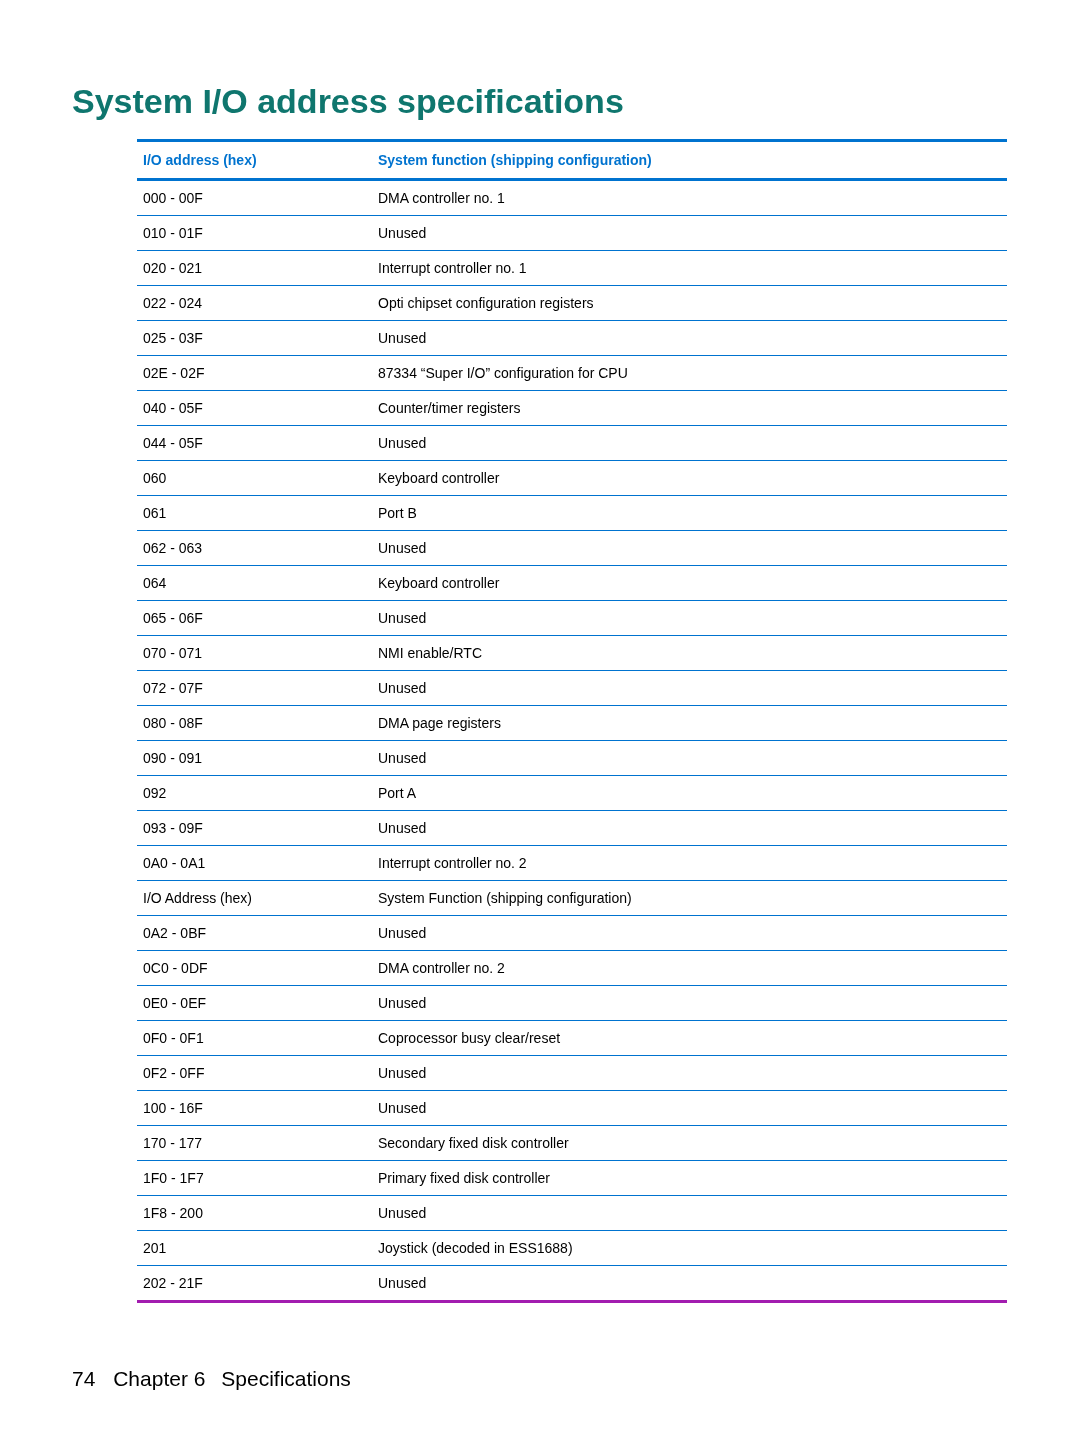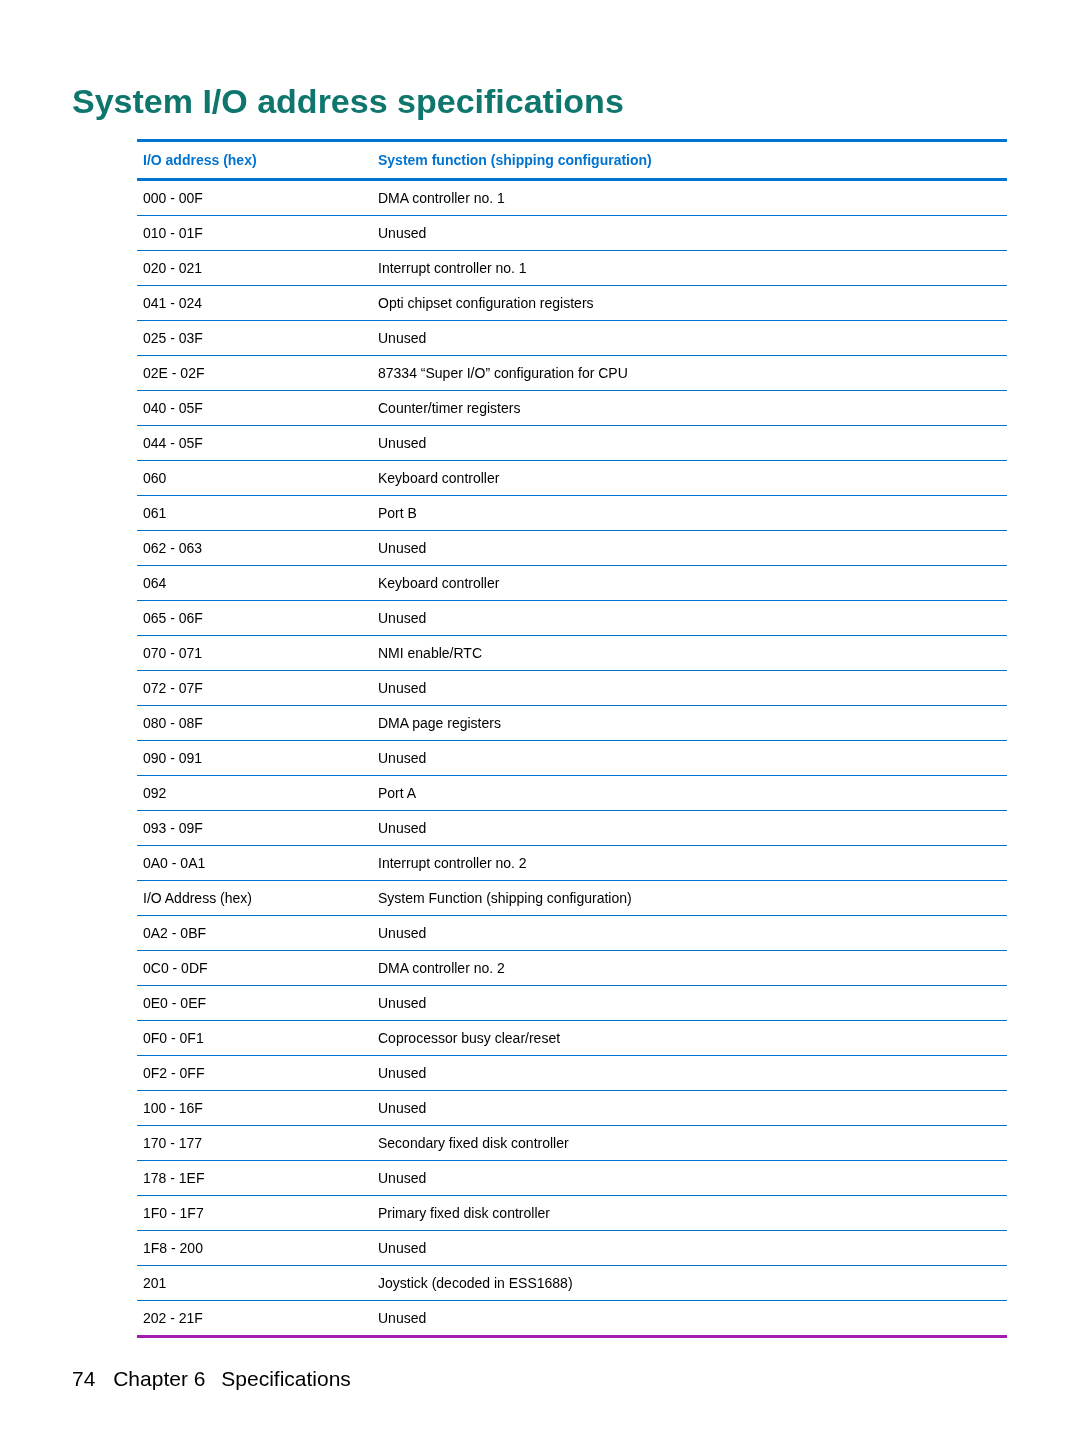--- a/index.html
+++ b/index.html
@@ -80,21 +80,21 @@
       </tr>
       <tr>
         <td>010 - 01F</td>
         <td>Unused</td>
       </tr>
       <tr>
         <td>020 - 021</td>
         <td>Interrupt controller no. 1</td>
       </tr>
       <tr>
-        <td>041 - 024</td>
+        <td>022 - 024</td>
         <td>Opti chipset configuration registers</td>
       </tr>
       <tr>
         <td>025 - 03F</td>
         <td>Unused</td>
       </tr>
       <tr>
         <td>02E - 02F</td>
         <td>87334 “Super I/O” configuration for CPU</td>
       </tr>
@@ -178,24 +178,20 @@
         <td>0F2 - 0FF</td>
         <td>Unused</td>
       </tr>
       <tr>
         <td>100 - 16F</td>
         <td>Unused</td>
       </tr>
       <tr>
         <td>170 - 177</td>
         <td>Secondary fixed disk controller</td>
-      </tr>
-      <tr>
-        <td>178 - 1EF</td>
-        <td>Unused</td>
       </tr>
       <tr>
         <td>1F0 - 1F7</td>
         <td>Primary fixed disk controller</td>
       </tr>
       <tr>
         <td>1F8 - 200</td>
         <td>Unused</td>
       </tr>
       <tr>

